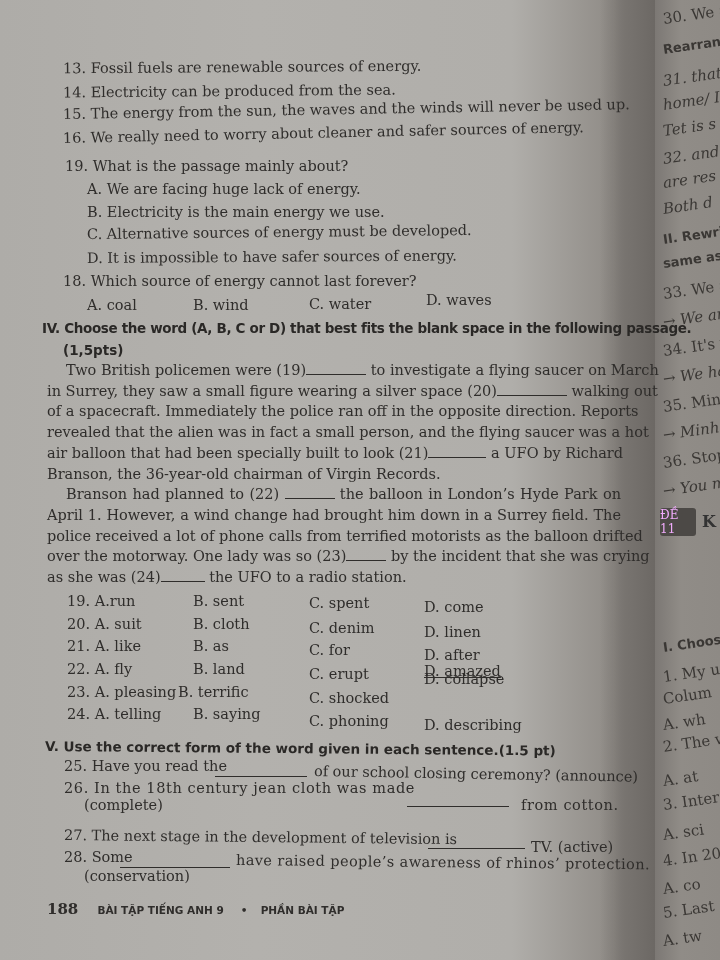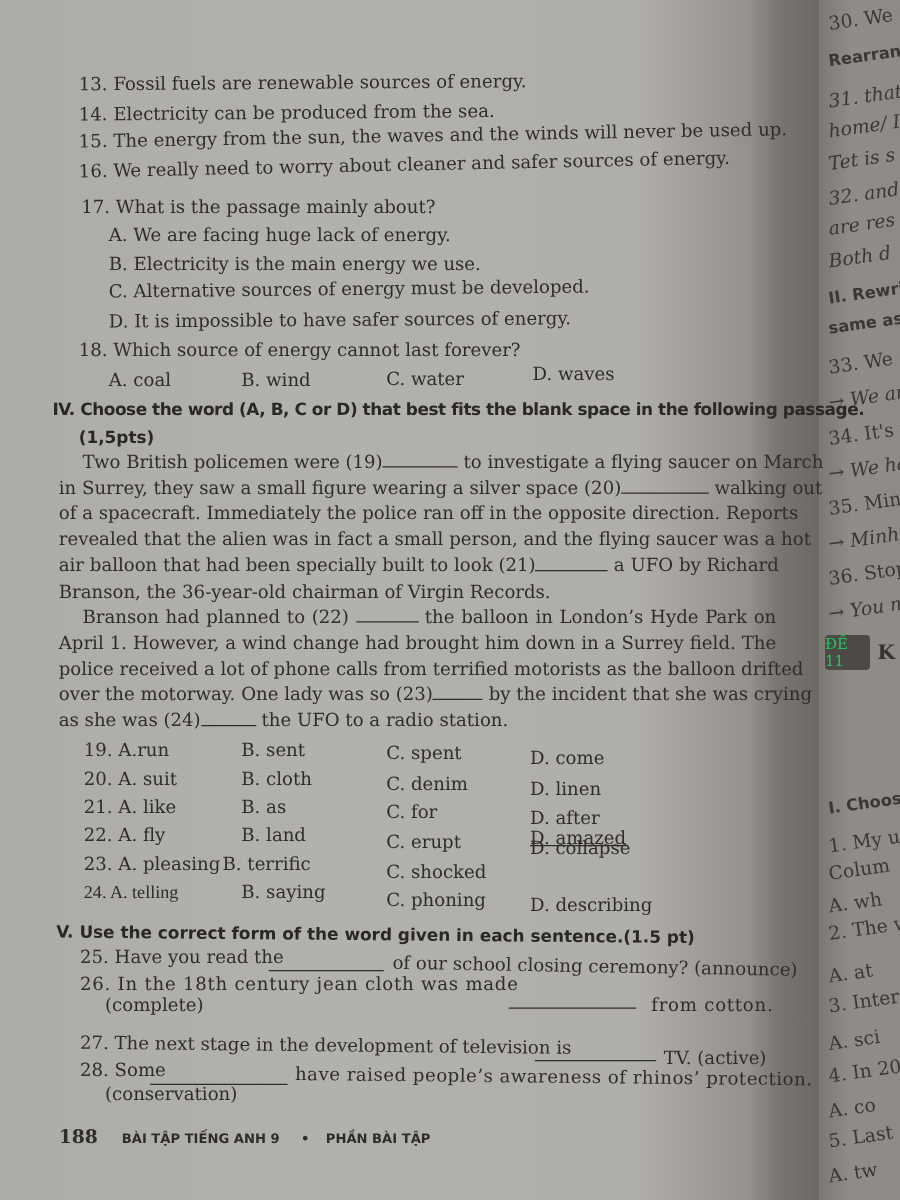--- a/index.html
+++ b/index.html
@@ -23,21 +23,21 @@
     overflow: hidden;
   }
   .next-page .line {
     position: absolute; left: 8px; white-space: nowrap; font-size: 15px; color: #3a3734;
     transform: rotate(-8deg); transform-origin: left center;
   }
   .next-page .line.bold { font-family: "DejaVu Sans", sans-serif; font-weight: bold; font-size: 13px; }
   .next-page .line.italic { font-style: italic; }
   .next-page .badge {
     position: absolute; left: 5px; top: 508px; width: 36px; height: 28px;
-    background: #4c4946; border-radius: 3px; color: #22c55e; font-size: 12px;
+    background: #4c4946; border-radius: 3px; color: #f0abfc; font-size: 12px;
     display: flex; align-items: center; justify-content: center;
   }
   .next-page .badge-k { position: absolute; left: 47px; top: 512px; font-weight: bold; font-size: 16px; color: #333; }
 
   .content { position: absolute; left: 0; top: 0; width: 640px; height: 960px; }
   .t { position: absolute; white-space: nowrap; font-size: 14.5px; line-height: 18px; }
   .h {
     position: absolute; white-space: nowrap; font-family: "DejaVu Sans", sans-serif;
     font-weight: bold; font-size: 13.5px; line-height: 18px; color: #2a2826;
   }
@@ -92,21 +92,21 @@
     <div class="line" style="top: 932px;">A. tw</div>
   </div>
 
 <div class="content">
 
   <div class="t" style="left:63px;top:58px;transform:rotate(-0.4deg)">13. Fossil fuels are renewable sources of energy.</div>
   <div class="t" style="left:63px;top:82px;transform:rotate(-0.5deg)">14. Electricity can be produced from the sea.</div>
   <div class="t" style="left:63px;top:105px;transform:rotate(-1deg);transform-origin:left">15. The energy from the sun, the waves and the winds will never be used up.</div>
   <div class="t" style="left:63px;top:129px;transform:rotate(-1.2deg);transform-origin:left">16. We really need to worry about cleaner and safer sources of energy.</div>
 
-  <div class="t" style="left:65px;top:157px">17. What is the passage mainly about?</div>
+  <div class="t" style="left:65px;top:157px">19. What is the passage mainly about?</div>
   <div class="t" style="left:87px;top:180px">A. We are facing huge lack of energy.</div>
   <div class="t" style="left:87px;top:203px">B. Electricity is the main energy we use.</div>
   <div class="t" style="left:87px;top:225px;transform:rotate(-0.6deg);transform-origin:left">C. Alternative sources of energy must be developed.</div>
   <div class="t" style="left:87px;top:249px;transform:rotate(-0.4deg);transform-origin:left">D. It is impossible to have safer sources of energy.</div>
 
   <div class="t" style="left:63px;top:272px">18. Which source of energy cannot last forever?</div>
   <div class="t" style="left:87px;top:296px">A. coal</div>
   <div class="t" style="left:193px;top:296px">B. wind</div>
   <div class="t" style="left:309px;top:295px">C. water</div>
   <div class="t" style="left:426px;top:291px">D. waves</div>
@@ -142,21 +142,21 @@
       <div class="t" style="left: 309px; top: 641px;">C. for</div>
       <div class="t" style="left: 424px; top: 646px;">D. after</div>
       <div class="t" style="left: 67px; top: 660px;">22. A. fly</div>
       <div class="t" style="left: 193px; top: 660px;">B. land</div>
       <div class="t" style="left: 309px; top: 665px;">C. erupt</div>
       <div class="t" style="left: 424px; top: 670px;">D. collapse</div>
       <div class="t" style="left: 67px; top: 683px;">23. A. pleasing</div>
       <div class="t" style="left: 178px; top: 683px;">B. terrific</div>
       <div class="t" style="left: 309px; top: 689px;">C. shocked</div>
       <div class="t" style="left: 424px; top: 662px; text-decoration: underline;">D. amazed</div>
-      <div class="t" style="left: 67px; top: 705px; font-family: Liberation Serif, serif;">24. A. telling</div>
+      <div class="t" style="left: 67px; top: 705px;">24. A. telling</div>
       <div class="t" style="left: 193px; top: 705px;">B. saying</div>
       <div class="t" style="left: 309px; top: 712px; text-align: center;">C. phoning</div>
       <div class="t" style="left: 424px; top: 716px;">D. describing</div>
     </div>
 
   <div class="h" style="left:45px;top:737px;transform:rotate(0.5deg);transform-origin:left">V.  Use the correct form of the word given in each sentence.(1.5 pt)</div>
 
   <div class="t" style="left:64px;top:757px">25. Have you read the</div>
   <span class="blank" style="position:absolute;left:215px;top:764px;width:92px"></span>
   <div class="t" style="left:314px;top:762px;transform:rotate(1deg);transform-origin:left">of our school closing ceremony? (announce)</div>

